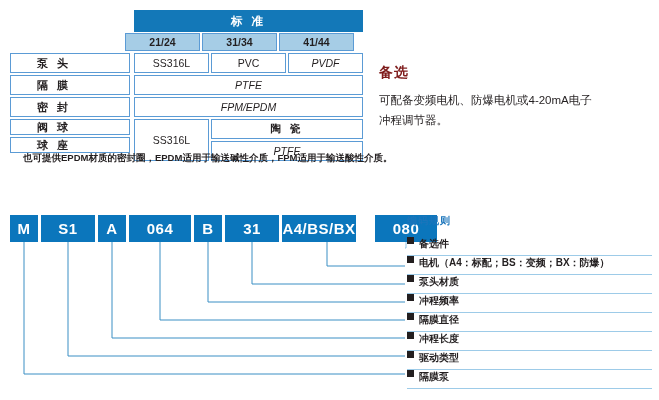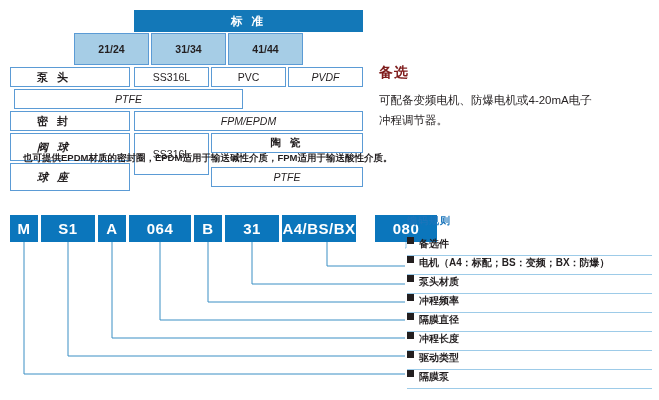--- a/index.html
+++ b/index.html
@@ -34,21 +34,21 @@
   .hdr-main{
     margin-left:124px;
     width:229px;
     height:22px;
     background:#1378b8;
     color:#ffffff;
     display:flex;align-items:center;justify-content:center;
     font-size:11.5px;font-weight:bold;letter-spacing:3px;
     box-sizing:border-box;
   }
-  .hdr-sub-row{display:flex;margin-left:64px;width:229px;height:32px;margin-top:1px;margin-bottom:2px;}
+  .hdr-sub-row{display:flex;margin-left:115px;width:229px;height:18px;margin-top:1px;margin-bottom:2px;}
   .hdr-sub{
     flex:1;
     background:#a6cde6;
     border:1px solid #5b9bd5;
     box-sizing:border-box;
     display:flex;align-items:center;justify-content:center;
     font-size:10.5px;font-weight:bold;color:#231f20;
     margin-right:2px;
   }
   .hdr-sub:last-child{margin-right:0;}
@@ -68,24 +68,24 @@
 
   .merge-wrap{display:flex;margin-bottom:2px;}
   .merge-left{
     width:75px;height:42px;
     border:1px solid #5b9bd5;background:#fff;box-sizing:border-box;
     display:flex;align-items:center;justify-content:center;
     font-size:10.5px;margin-right:2px;
   }
   .merge-right{display:flex;flex-direction:column;width:152px;}
   .merge-right .vcell{height:20px;width:152px;margin-right:0;}
-  .merge-right .vcell:first-child{margin-bottom:14px;}
+  .merge-right .vcell:first-child{margin-bottom:2px;}
 
   .left-stack{display:flex;flex-direction:column;width:120px;margin-right:4px;}
-  .left-stack .label-cell{height:28px;width:120px;font-style:italic;}
+  .left-stack .label-cell{height:16px;width:120px;}
   .left-stack .label-cell:first-child{margin-bottom:2px;}
 
   .footnote{
     position:absolute;left:10px;top:152px;width:390px;
     font-size:9.5px;color:#231f20;font-weight:bold;
     white-space:nowrap;
     padding-left:13px;
   }
 
   
@@ -145,20 +145,21 @@
 
     <div class="row">
       <div class="label-cell">泵 头</div>
       <div class="spacer-cell"></div>
       <div class="vcell v3">SS316L</div>
       <div class="vcell v3">PVC</div>
       <div class="vcell v3">PVDF</div>
     </div>
 
     <div class="row">
+      <div class="label-cell">隔 膜</div>
       <div class="spacer-cell"></div>
       <div class="vcell vfull">PTFE</div>
     </div>
 
     <div class="row">
       <div class="label-cell">密 封</div>
       <div class="spacer-cell"></div>
       <div class="vcell vfull">FPM/EPDM</div>
     </div>
 

